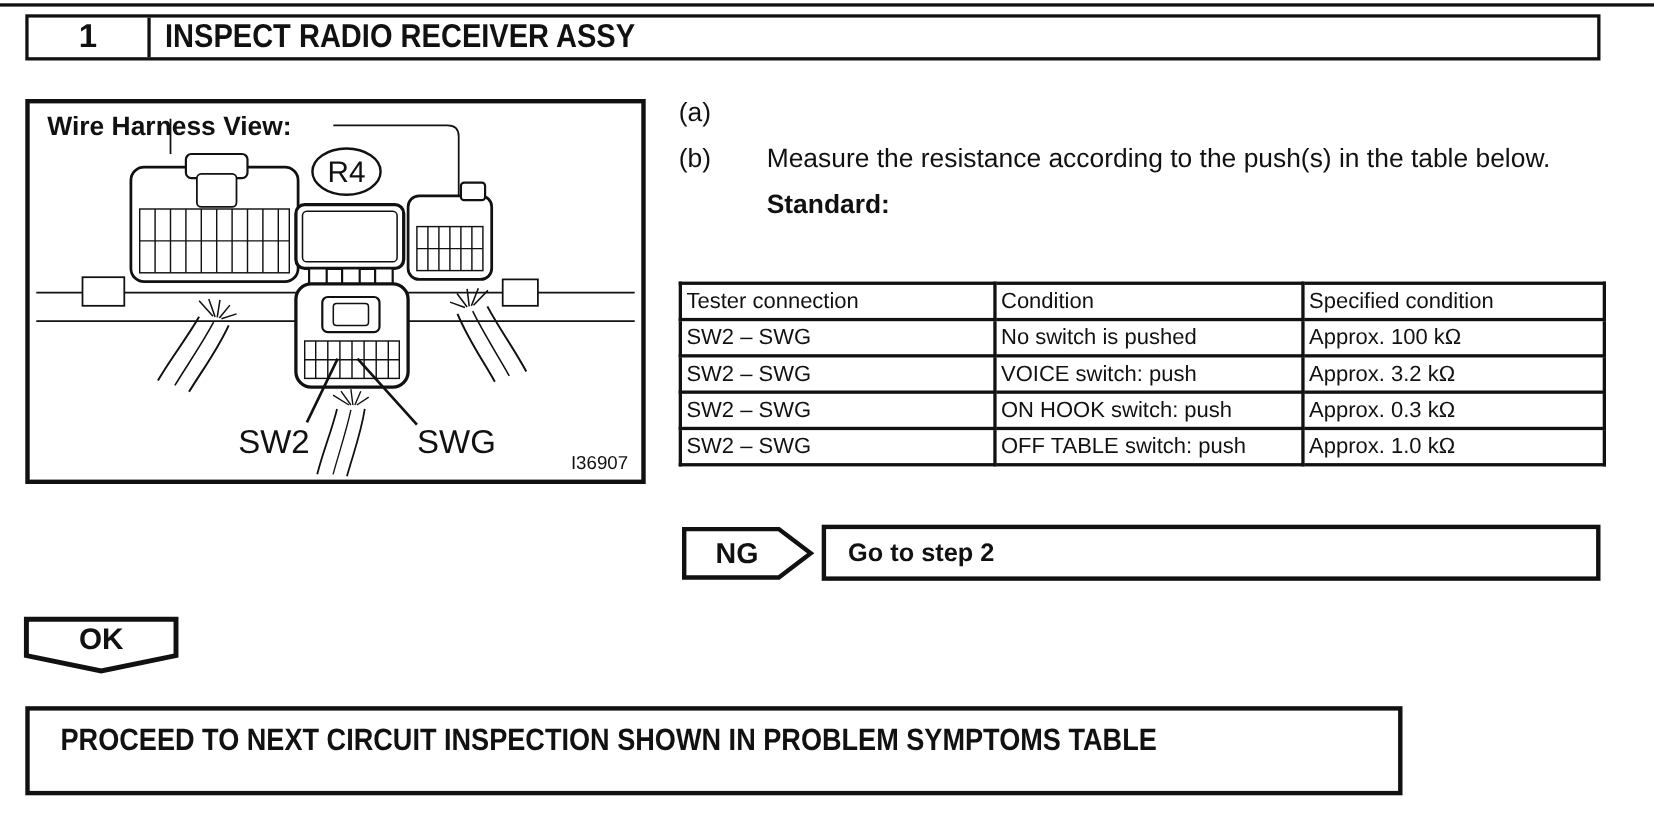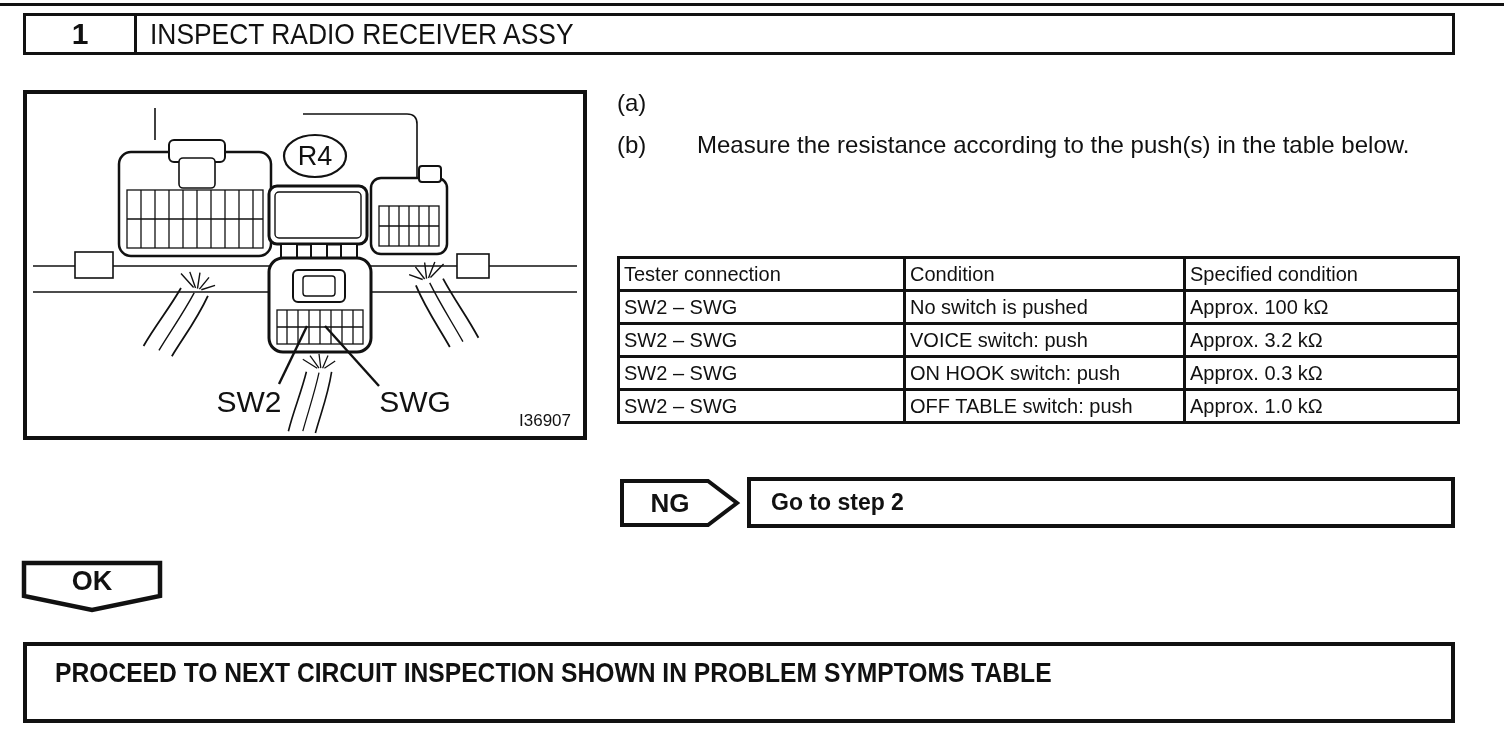--- a/index.html
+++ b/index.html
@@ -13,21 +13,21 @@
 
   
   .top-rule{ position:absolute; left:0; top:3px; width:1504px; height:3px; background:var(--ink); }
 
   
   .step-header{ position:absolute; left:23px; top:13px; width:1432px; height:42px;
     border:3px solid var(--ink); display:flex; align-items:stretch; background:var(--paper); }
   .step-num{ width:111px; border-right:3px solid var(--ink); display:flex;
     align-items:center; justify-content:center; font-weight:bold; font-size:30px; }
   .step-title{ flex:1; display:flex; align-items:center; padding-left:13px;
-    font-weight:normal; font-size:30px; }
+    font-weight:bold; font-size:30px; }
 
   
   .figure-box{ position:absolute; left:23px; top:90px; width:564px; height:350px;
     border:4px solid var(--ink); background:var(--paper); }
   .figure-title{ position:absolute; left:16px; top:8px; font-weight:bold; font-size:24px; z-index:2; }
   .fig-art{ position:absolute; left:0; top:0; width:556px; height:342px; }
 
   
   .instructions{ position:absolute; left:617px; top:82px; width:845px; font-size:24px; }
   .instr-item{ display:flex; line-height:42px; }
@@ -46,21 +46,21 @@
   .ng-row{ position:absolute; left:620px; top:477px; width:947px; height:52px; }
   .ng-shape{ position:absolute; left:0; top:2px; }
   .ng-action-box{ position:absolute; left:127px; top:0; width:708px; height:51px;
     border:4px solid var(--ink); display:flex; align-items:center; padding-left:20px;
     font-weight:bold; font-size:23px; background:var(--paper); }
 
   
   .ok-shape{ position:absolute; left:21px; top:560px; }
 
   
-  .footer-box{ position:absolute; left:23px; top:642px; width:1432px; height:81px;
+  .footer-box{ position:absolute; left:23px; top:642px; width:1252px; height:81px;
     border:4px solid var(--ink); padding:11px 0 0 28px; font-weight:bold; font-size:28px;
     background:var(--paper); }
 
   svg text{ font-family:"Liberation Sans", sans-serif; fill:var(--ink); }
   .flow-label{ font-weight:bold; }
 </style>
 </head>
 <body>
 
 <div class="page">
@@ -68,20 +68,21 @@
   <div class="top-rule"></div>
 
   <div class="step-header">
     <div class="step-num">1</div>
     <div class="step-title">
       <span class="condensed">INSPECT RADIO RECEIVER ASSY</span>
     </div>
   </div>
 
   <div class="figure-box">
+    <div class="figure-title">Wire Harness View:</div>
     <svg class="fig-art" viewBox="0 0 556 342">
       <defs>
         <g id="bundle" stroke="#111" fill="none" stroke-width="1.4">
           <path d="M-2,-2 L-18,-12 M0,-2 L-10,-16 M2,-2 L0,-18 M4,-2 L10,-16 M6,-2 L18,-10"></path>
           <path d="M-14,2 C-20,26 -28,44 -34,68" stroke-width="1.8"></path>
           <path d="M14,2 C10,28 2,48 -4,70" stroke-width="1.8"></path>
           <path d="M0,3 C-5,26 -12,46 -18,68"></path>
         </g>
       </defs>
 
@@ -153,20 +154,21 @@
   </div>
 
   <div class="instructions">
     <div class="instr-item">
       <span class="instr-marker">(a)</span>
     </div>
     <div class="instr-item">
       <span class="instr-marker">(b)</span>
       <span class="instr-text">Measure the resistance according to the push(s) in the table below.</span>
     </div>
+    <div class="standard-label">Standard:</div>
   </div>
 
   <table class="spec-table">
     <thead>
       <tr>
         <th class="col-tester">Tester connection</th>
         <th class="col-cond">Condition</th>
         <th class="col-spec">Specified condition</th>
       </tr>
     </thead>

